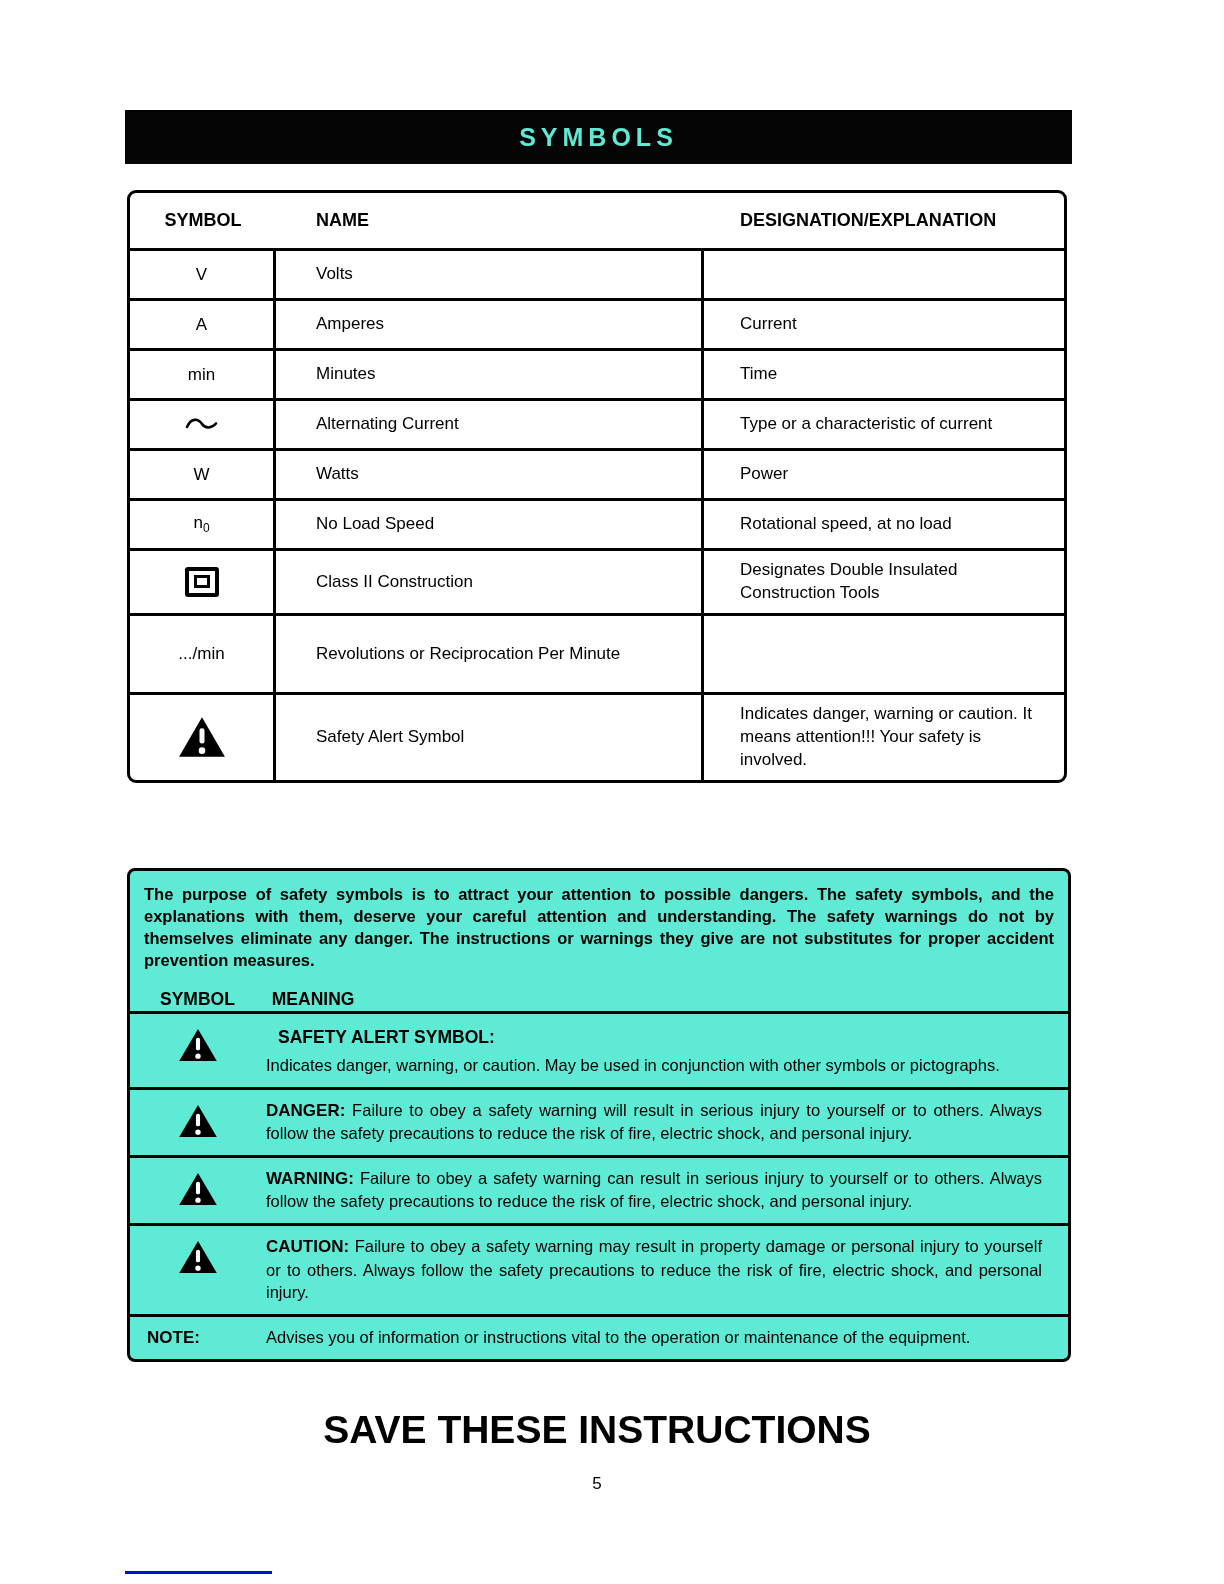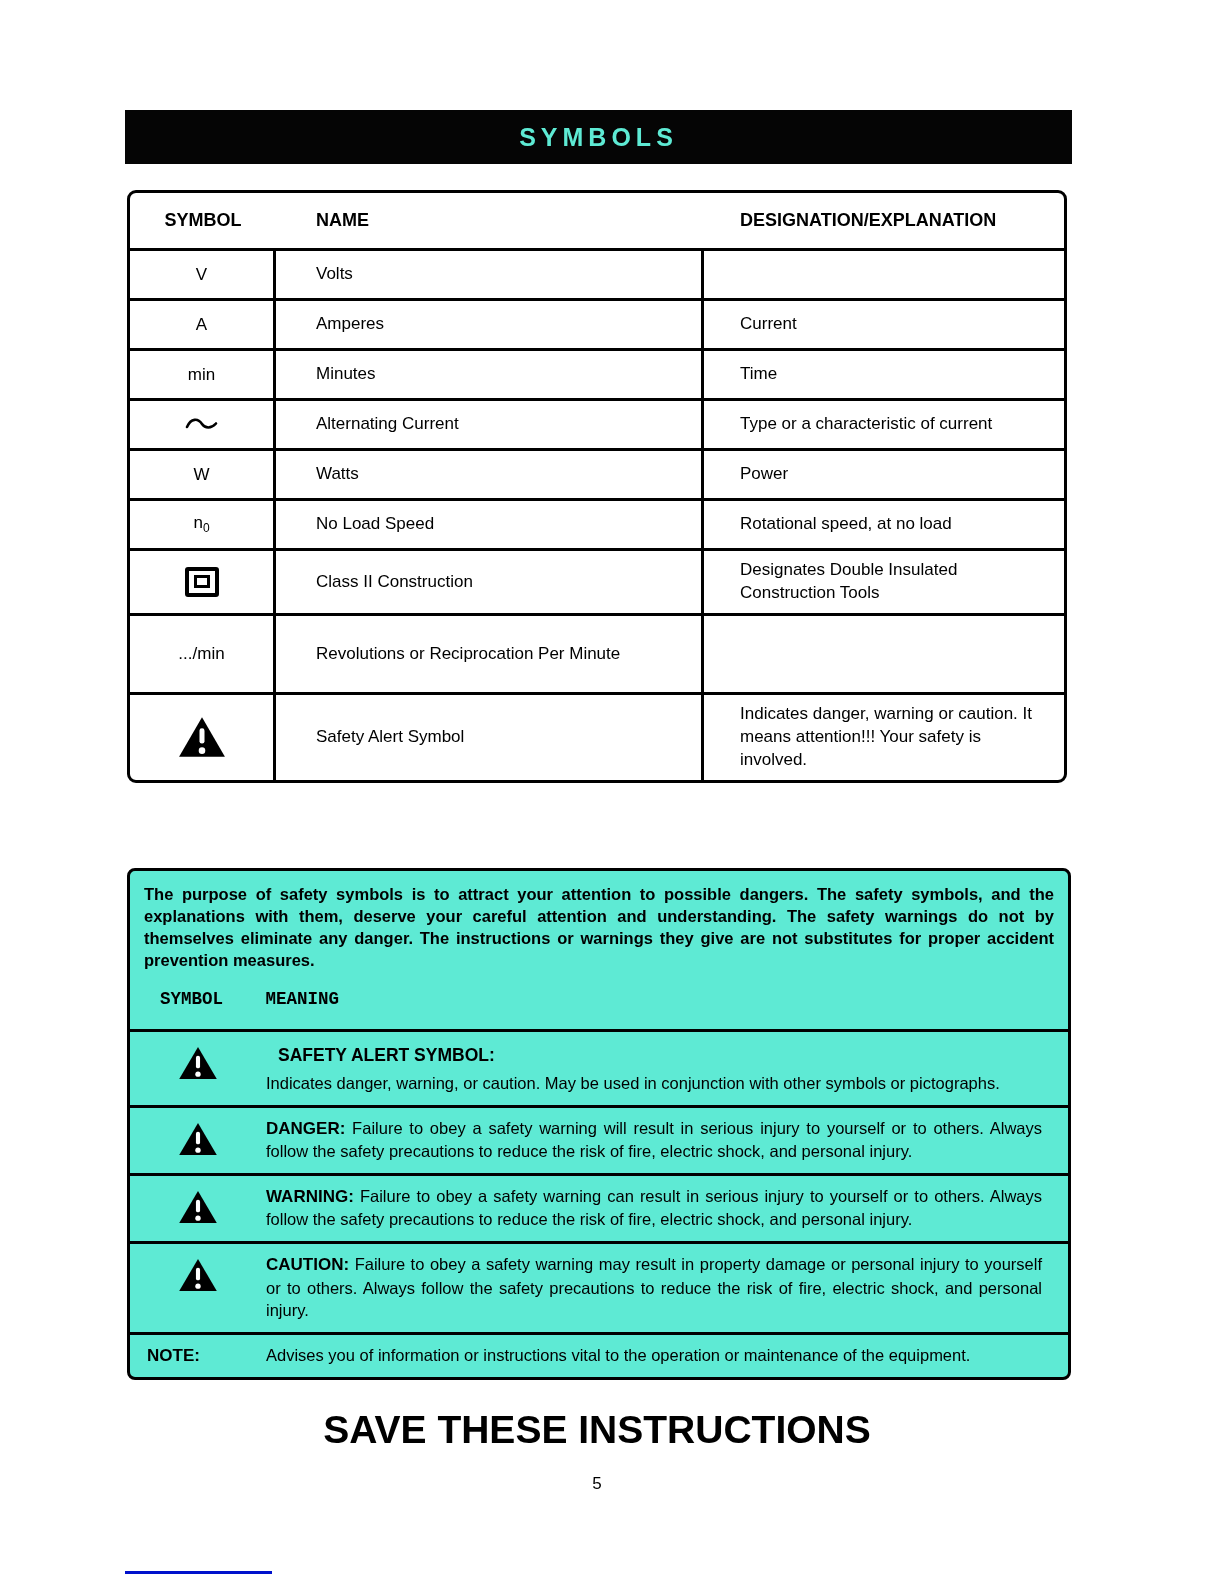--- a/index.html
+++ b/index.html
@@ -63,21 +63,21 @@
   
   .safety-box {
     position:absolute; left:127px; top:868px; width:944px;
     border:3px solid #000; border-radius:8px; background:#5eead4;
     box-sizing:border-box; overflow:hidden; font-size:16.5px;
   }
   .intro {
     margin:0; padding:13px 14px 9px 14px; font-weight:bold;
     text-align:justify; line-height:1.33; font-size:16.5px;
   }
-  .sb-header { font-weight:bold; font-size:17.5px; padding:8px 0 20px 30px;font-family:Liberation Mono, monospace; }
+  .sb-header { font-weight:bold; font-size:17.5px; padding:8px 0 1px 30px; }
   .sb-header .s1 { margin-right:32px; }
 
   .m-row { display:flex; border-top:3px solid #000; padding:9px 0 10px 0; }
   .m-icon { width:136px; display:flex; justify-content:center; align-items:flex-start; padding-top:5px; box-sizing:border-box; flex:0 0 136px; }
   .m-icon.note { justify-content:flex-start; padding-left:17px; padding-top:2px; font-size:17px; font-weight:bold; }
   .m-text { flex:1; padding-right:26px; text-align:justify; line-height:1.38; }
   .m-text b { font-size:17px; }
   .m-label { font-weight:bold; font-size:17.5px; margin:2px 0 5px 12px; }
 
   

